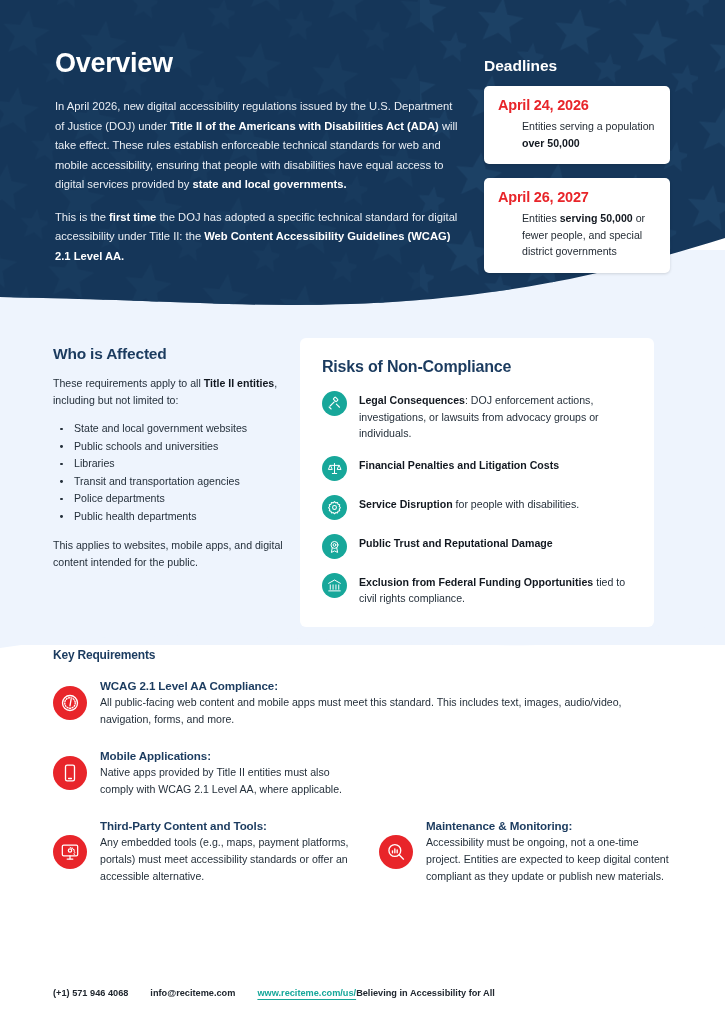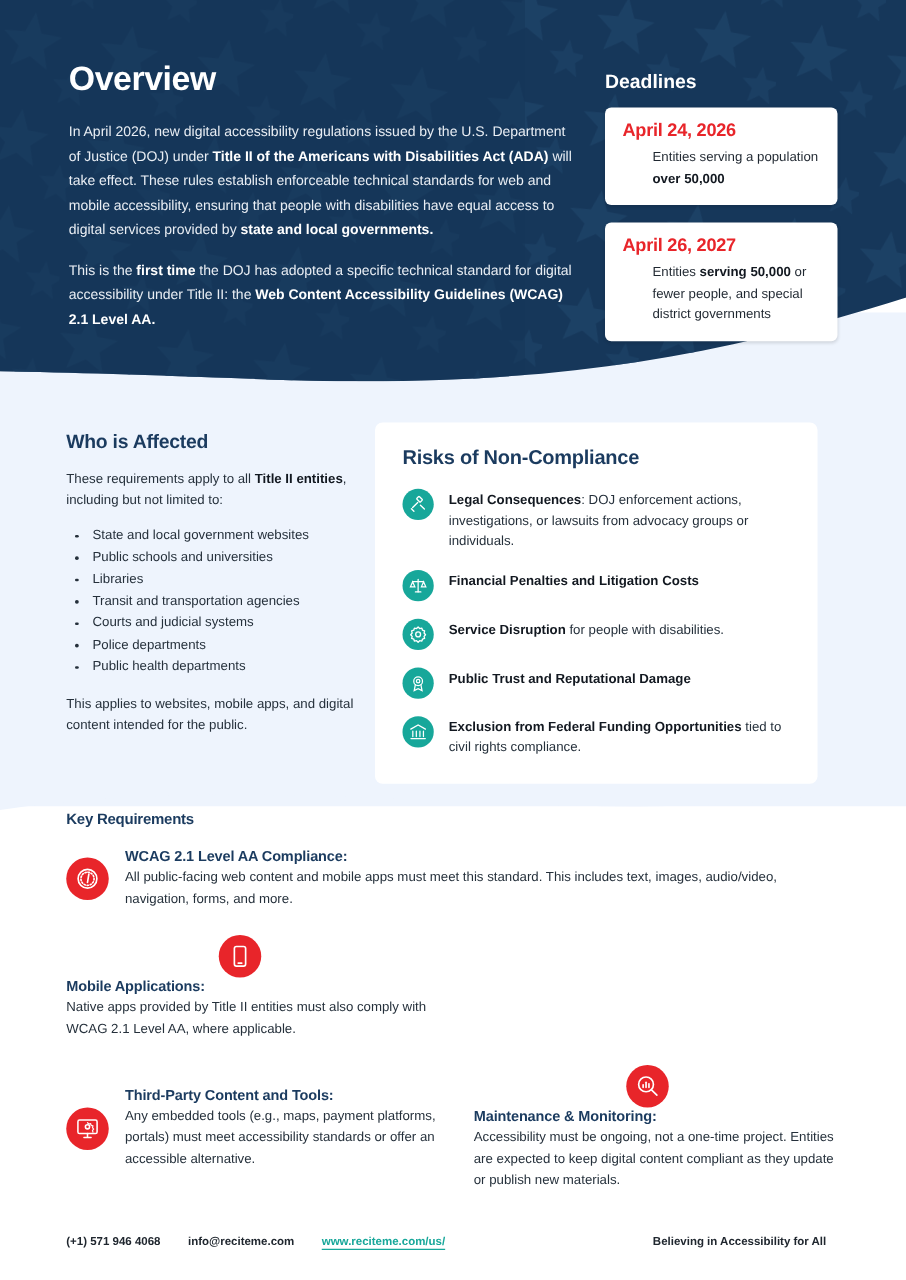--- a/index.html
+++ b/index.html
@@ -232,31 +232,30 @@
     margin-bottom: 2px;
     letter-spacing: -0.1px;
   }
   .kr-desc {
     color: #25303b;
     font-size: 10.6px;
     line-height: 17px;
   }
   .kr-full { width: 585px; }
   .kr-half-l { width: 318px; margin-right: 8px; }
-  .kr-half-r { width: 290px; flex-direction: column; }
+  .kr-half-r { width: 290px; }
 
   
   .footer {
     position: absolute;
     left: 0; bottom: 26px;
     width: 714px;
     padding: 0 53px;
     display: flex;
     align-items: center;
-    justify-content: space-between;
     z-index: 4;
   }
   .footer-left { display: flex; align-items: center; }
   .footer-item {
     color: #20272f;
     font-size: 9.2px;
     font-weight: bold;
     margin-right: 22px;
   }
   .footer-link {
@@ -325,21 +324,20 @@
   </div>
 
   <div class="affected-block">
     <div class="sec-heading">Who is Affected</div>
     <div class="affected-intro">These requirements apply to all <b>Title II entities</b>, including but not limited to:</div>
     <ul class="affected-list">
       <li>State and local government websites</li>
       <li>Public schools and universities</li>
       <li>Libraries</li>
       <li>Transit and transportation agencies</li>
-      <li>Courts and judicial systems</li>
       <li>Police departments</li>
       <li>Public health departments</li>
     </ul>
     <div class="affected-outro">This applies to websites, mobile apps, and digital content intended for the public.</div>
   </div>
 
   <div class="risks-panel">
     <div class="risks-title">Risks of Non-Compliance</div>
 
     <div class="risk-row">

